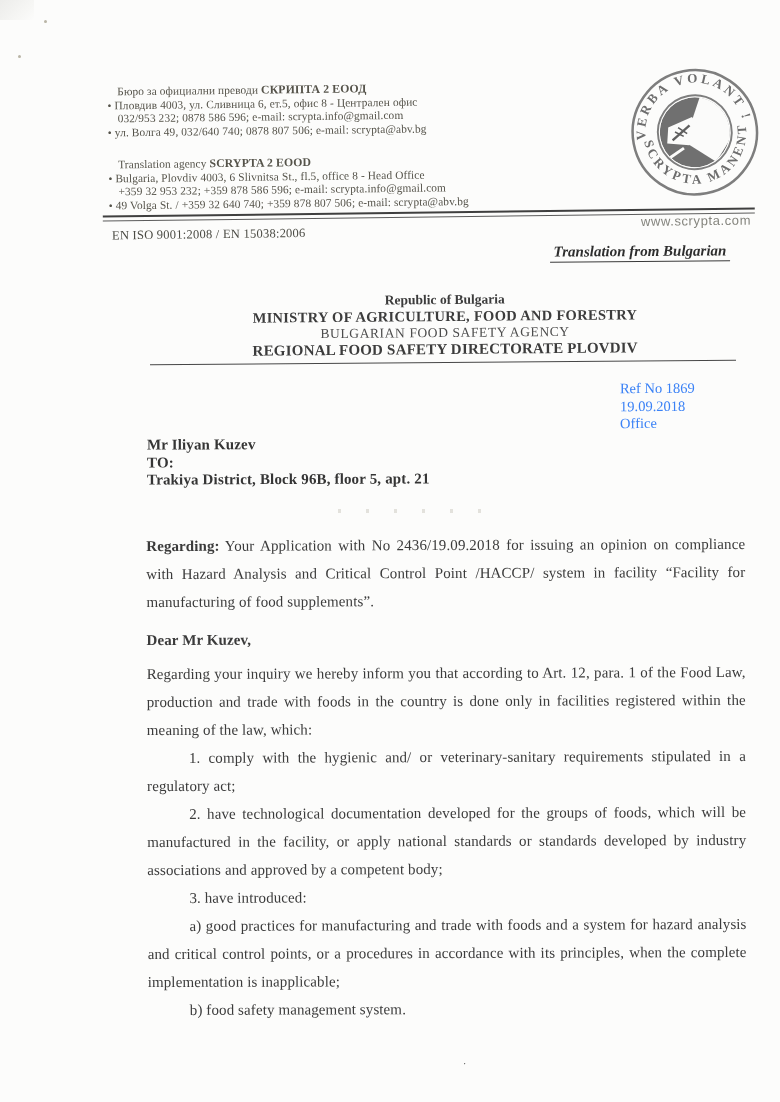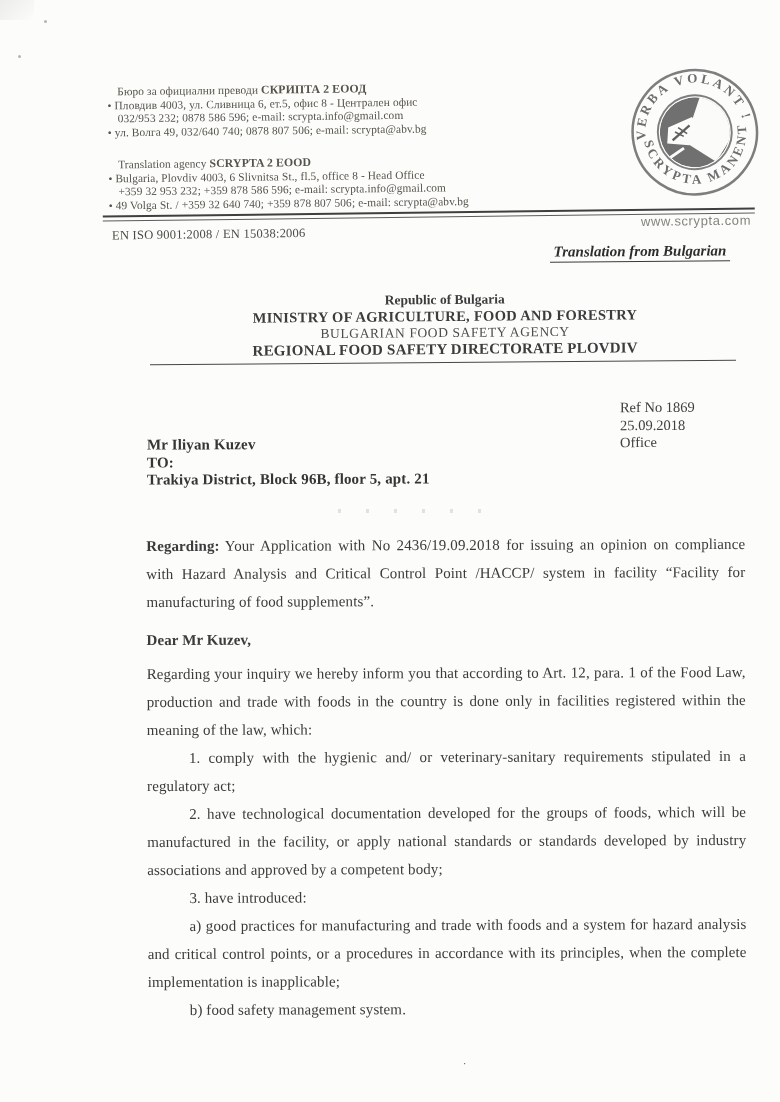--- a/index.html
+++ b/index.html
@@ -41,22 +41,22 @@
   
   .authority{position:absolute;left:125px;top:292px;width:640px;text-align:center;
     color:#3c3c3c;transform:rotate(-0.5deg);}
   .authority .a1{font-size:13.5px;font-weight:bold;line-height:16px;}
   .authority .a2{font-size:14.5px;font-weight:bold;line-height:16.5px;letter-spacing:0.3px;}
   .authority .a3{font-size:13.5px;line-height:16px;letter-spacing:0.6px;color:#4c4c4c;}
   .authority .a4{font-size:15px;font-weight:bold;line-height:17px;letter-spacing:0.2px;}
   .authority-rule{position:absolute;left:150px;top:362px;width:586px;height:0;
     border-top:1.6px solid #474747;transform:rotate(-0.45deg);}
   
-  .ref-block{position:absolute;left:620px;top:399px;font-size:14.5px;line-height:17.5px;
-    color:#404040;transform:rotate(-0.3deg);}
+  .ref-block{position:absolute;left:620px;top:380px;font-size:14.5px;line-height:17.5px;
+    color:#3b82f6;transform:rotate(-0.3deg);}
   
   .recipient{position:absolute;left:147px;top:436px;font-size:15px;font-weight:bold;
     line-height:17.6px;color:#353535;transform:rotate(-0.25deg);letter-spacing:0.15px;}
   
   .letter-body{position:absolute;left:147px;top:531px;width:599px;
     font-size:15px;line-height:28px;color:#3b3b3b;transform:rotate(-0.2deg);
     letter-spacing:0.1px;}
   .letter-body p{margin:0;text-align:justify;}
   .letter-body p.regarding{margin-bottom:10px;}
   .letter-body p.salutation{margin-bottom:6px;font-weight:bold;text-align:left;}
@@ -128,21 +128,21 @@
   <div class="authority">
     <div class="a1">Republic of Bulgaria</div>
     <div class="a2">MINISTRY OF AGRICULTURE, FOOD AND FORESTRY</div>
     <div class="a3">BULGARIAN FOOD SAFETY AGENCY</div>
     <div class="a4">REGIONAL FOOD SAFETY DIRECTORATE PLOVDIV</div>
   </div>
   <div class="authority-rule"></div>
 
   <div class="ref-block">
     <div>Ref No 1869</div>
-    <div>25.09.2018</div>
+    <div>19.09.2018</div>
     <div>Office</div>
   </div>
 
   <div class="recipient">
     <div>Mr Iliyan Kuzev</div>
     <div>TO:</div>
     <div>Trakiya District, Block 96B, floor 5, apt. 21</div>
   </div>
 
   <div class="letter-body">

